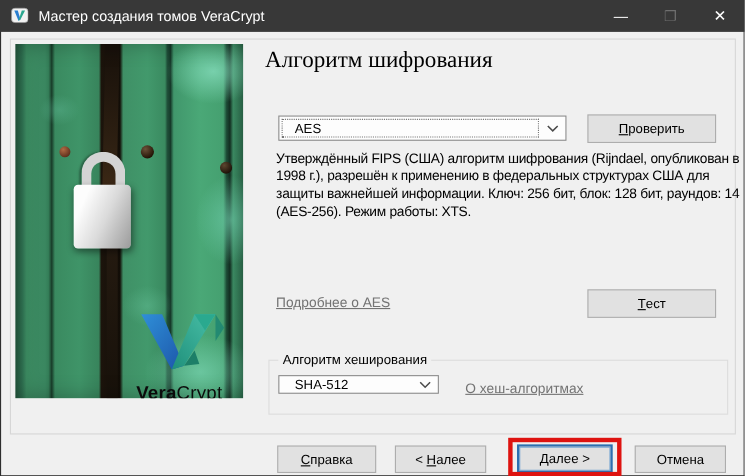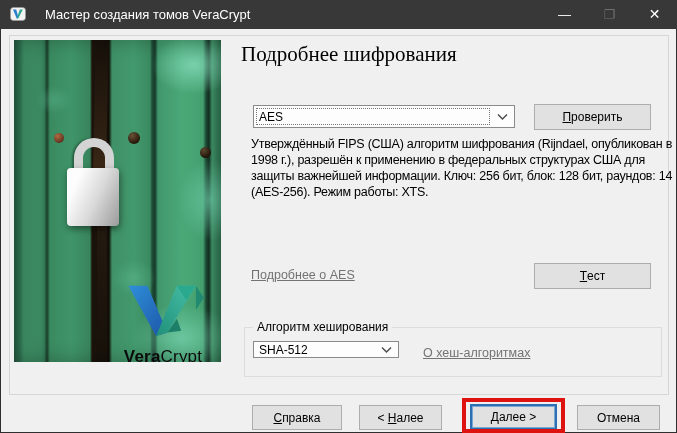--- a/index.html
+++ b/index.html
@@ -5,21 +5,21 @@
   * { margin:0; padding:0; box-sizing:border-box; }
   html,body { width:677px; height:433px; }
   body { font-family:"Liberation Sans", sans-serif; background:#f0f0f0; position:relative; overflow:hidden; }
   .window { position:absolute; left:0; top:0; width:677px; height:433px;
             border:1px solid #2e2e2e; border-top:none; background:#f0f0f0; }
 
   
   .titlebar { position:absolute; left:-1px; top:-1px; width:677px; height:30px; background:#383838;
               display:flex; align-items:center; color:#fff; }
   .tb-icon { width:16px; height:16px; margin-left:10px; flex:0 0 auto; }
-  .tb-title { font-size:13px; margin-left:19px; white-space:nowrap; }
+  .tb-title { font-size:13px; margin-left:9px; white-space:nowrap; }
   .tb-controls { position:absolute; right:0; top:0; height:30px; display:flex; }
   .tb-btn { width:45px; height:30px; display:flex; align-items:center; justify-content:center;
             font-size:13px; color:#ffffff; cursor:default; }
   .tb-btn.disabled { color:#6f6f6f; }
   .tb-btn.close { font-size:14px; }
 
   
   .panel { position:absolute; left:8px; top:35px; width:660px; height:360px;
            border:1px solid #d6d6d6; background:#f0f0f0; }
 
@@ -69,21 +69,21 @@
   .heading { position:absolute; left:240px; top:42px; font-family:"Liberation Serif", serif;
              font-size:21px; color:#000; }
 
   .groupbox { position:absolute; border:1px solid #dcdcdc; }
   .gb-enc  { left:243px; top:89px;  width:418px; height:210px; }
   .gb-hash { left:243px; top:327px; width:418px; height:50px;padding-left:12px; }
   .gb-label { position:absolute; left:8px; top:-8px; background:#f0f0f0; padding:0 4px;
               font-size:12px; color:#000; white-space:nowrap; }
 
   .combo { position:absolute; background:#fdfdfd; border:1px solid #8a8a8a; font-size:12px;
-           color:#000; display:flex; align-items:center; padding-left:5px; cursor:default; }
+           color:#000; display:flex; align-items:center; padding-left:14px; cursor:default; }
   .combo-enc  { left:252px; top:105px; width:262px; height:23px; }
   .combo-hash { left:252px; top:341px; width:146px; height:17px; }
   .combo .chev { position:absolute; right:6px; top:50%; transform:translateY(-50%); }
   .focus-rect { position:absolute; left:2px; top:2px; bottom:2px; right:24px; border:1px dotted #777; }
 
   .btn { position:absolute; background:#e1e1e1; border:1px solid #adadad; font-size:12px;
          font-family:"Liberation Sans", sans-serif; color:#000; display:flex; align-items:center;
          justify-content:center; cursor:default; white-space:pre; }
   .btn-verify { left:533px; top:104px; width:117px; height:26px; }
   .btn-test   { left:533px; top:263px; width:117px; height:26px; }
@@ -155,21 +155,21 @@
         <polygon points="10,2 32,2 55,56 42,60" fill="url(#gb)"></polygon>
         <polygon points="42,60 55,56 88,2 66,2" fill="url(#gt)"></polygon>
         <polygon points="66,2 88,2 77,19" fill="#2aa98f"></polygon>
         <polygon points="88,2 97,16 88,30" fill="#238a72"></polygon>
         <polygon points="55,56 66,40 71,54" fill="#1d7f68"></polygon>
       </svg>
       <div class="logo-text"><span class="b">Vera</span><span>Crypt</span></div>
     </div>
   </div>
 
-  <div class="heading">Подробнее шифрования</div>
+  <div class="heading">Алгоритм шифрования</div>
 
 
   <div class="combo combo-enc">
     <span>AES</span>
     <span class="focus-rect"></span>
     <svg class="chev" width="11" height="7" viewBox="0 0 11 7">
       <polyline points="1,1 5.5,5.5 10,1" fill="none" stroke="#4a4a4a" stroke-width="1.4"></polyline>
     </svg>
   </div>
 

